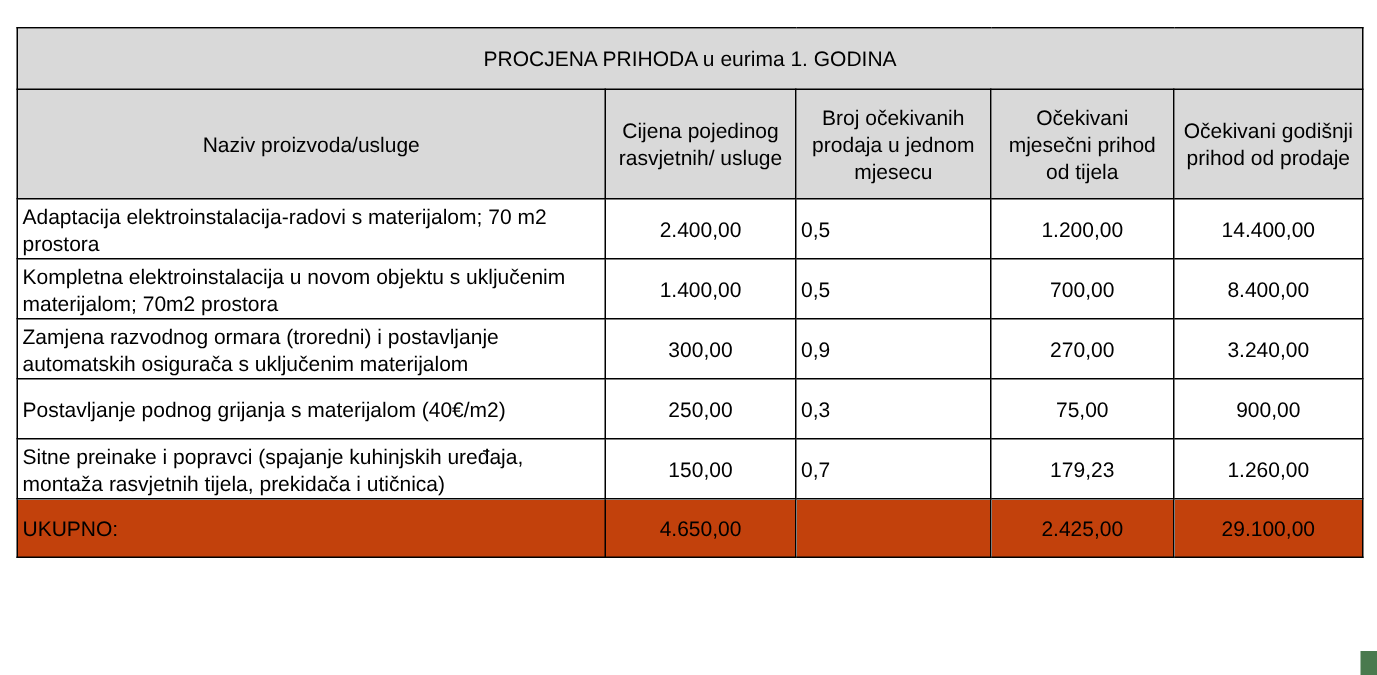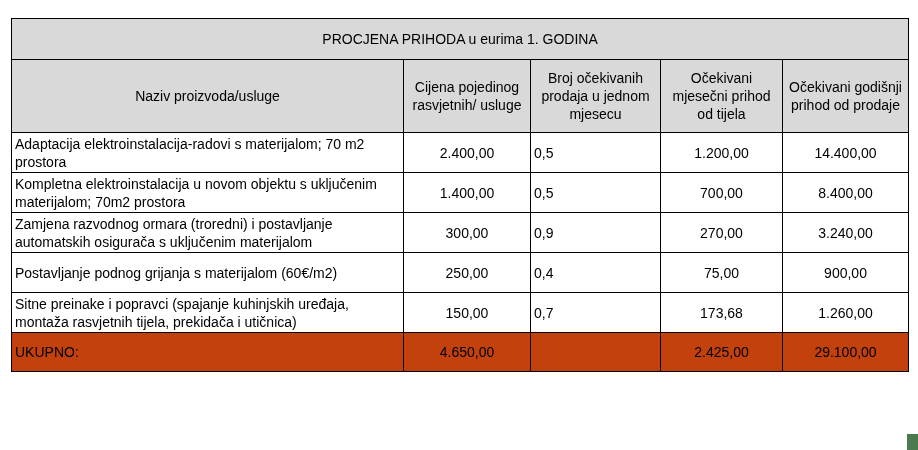--- a/index.html
+++ b/index.html
@@ -55,31 +55,31 @@
     <td class="num">8.400,00</td>
   </tr>
   <tr class="data-row">
     <td class="name">Zamjena razvodnog ormara (troredni) i postavljanje automatskih osigurača s uključenim materijalom</td>
     <td class="num">300,00</td>
     <td class="ctr">0,9</td>
     <td class="num">270,00</td>
     <td class="num">3.240,00</td>
   </tr>
   <tr class="data-row">
-    <td class="name">Postavljanje podnog grijanja s materijalom (60€/m2)</td>
+    <td class="name">Postavljanje podnog grijanja s materijalom (40€/m2)</td>
     <td class="num">250,00</td>
-    <td class="ctr">0,4</td>
+    <td class="ctr">0,3</td>
     <td class="num">75,00</td>
     <td class="num">900,00</td>
   </tr>
   <tr class="data-row">
     <td class="name">Sitne preinake i popravci (spajanje kuhinjskih uređaja, montaža rasvjetnih tijela, prekidača i utičnica)</td>
     <td class="num">150,00</td>
     <td class="ctr">0,7</td>
-    <td class="num">173,68</td>
+    <td class="num">179,23</td>
     <td class="num">1.260,00</td>
   </tr>
   <tr class="total-row">
     <td class="name">UKUPNO:</td>
     <td class="num">4.650,00</td>
     <td class="ctr"></td>
     <td class="num">2.425,00</td>
     <td class="num">29.100,00</td>
   </tr>
 </tbody>

